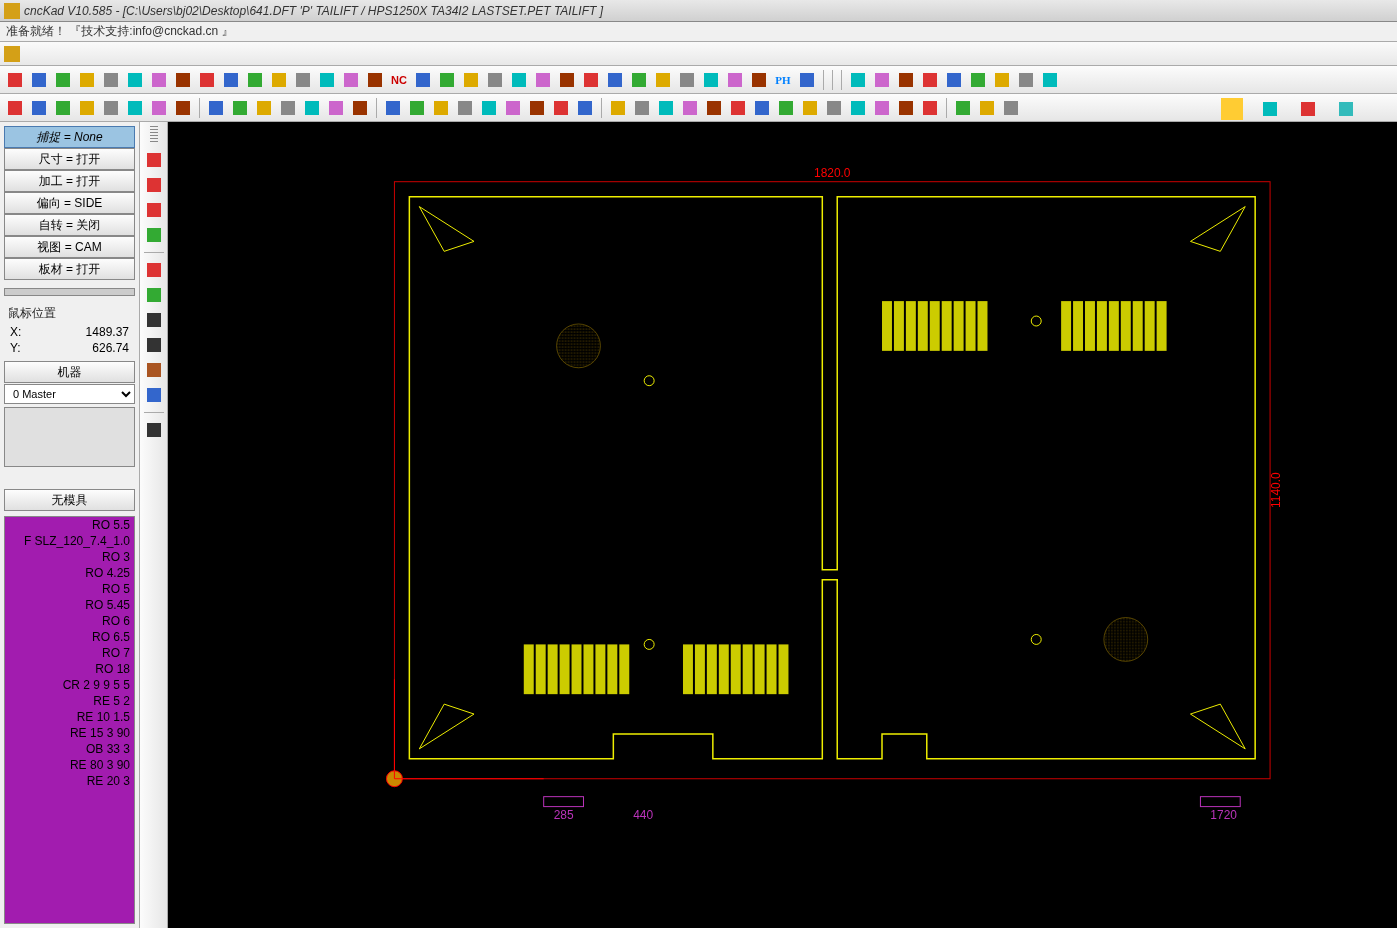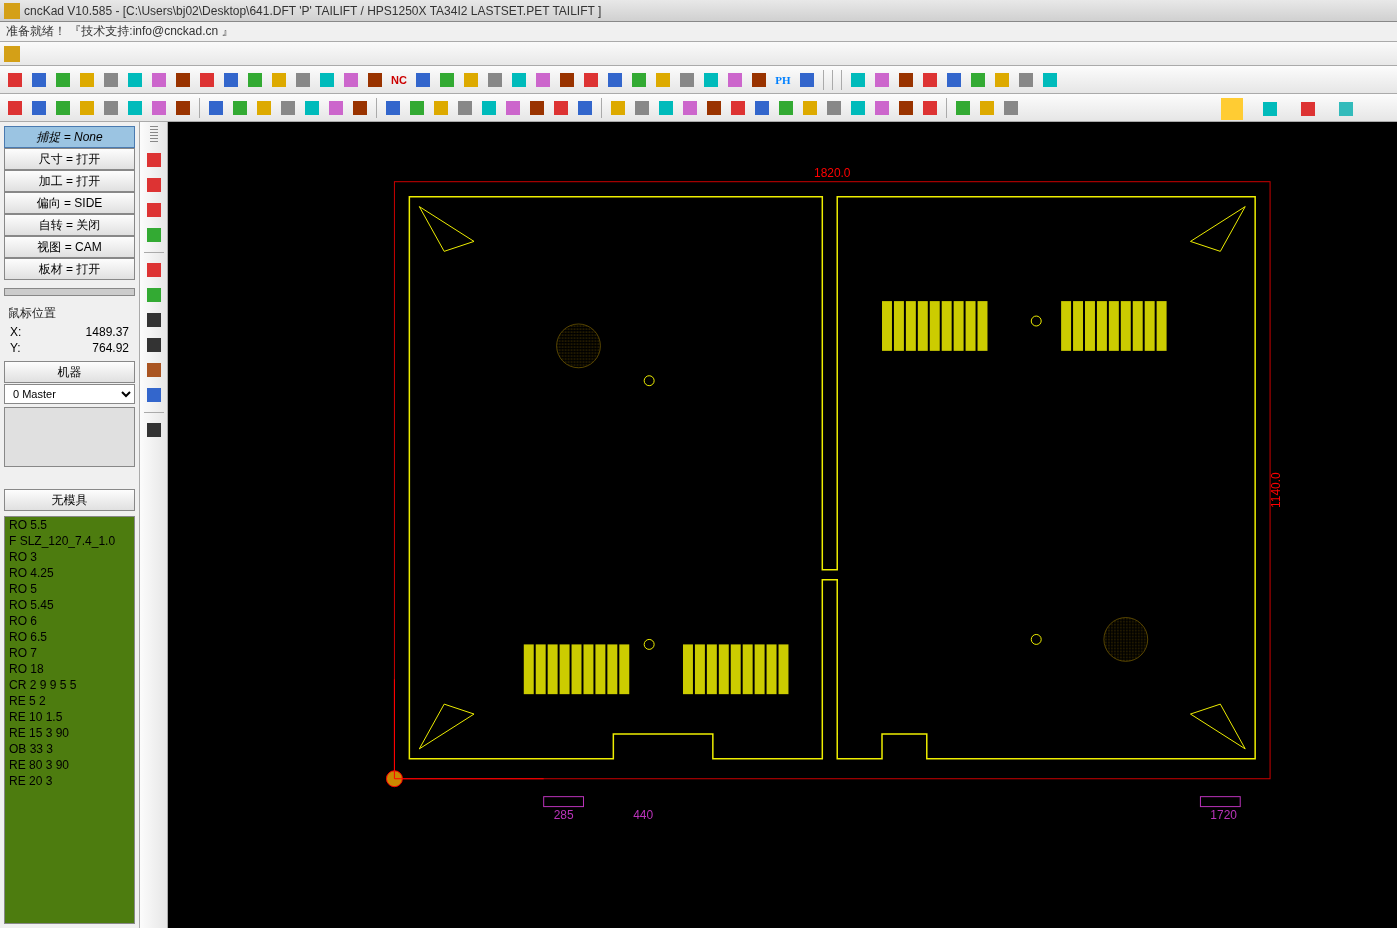--- a/index.html
+++ b/index.html
@@ -1,20 +1,20 @@
 <!DOCTYPE html>
 <html><head>
 <meta charset="utf-8">
 <style>
 * { margin: 0; padding: 0; box-sizing: border-box; font-family: "Microsoft YaHei", Arial, sans-serif; font-size: 12px; }
 body { background: #d4d0c8; overflow: hidden; }
 
 .titlebar { height: 22px; background: linear-gradient(to bottom, #e8e8e8, #d0d0d0); display: flex; align-items: center; padding: 0 4px; border-bottom: 1px solid #888; }
 .titlebar .app-icon { width: 16px; height: 16px; background: #d4a017; margin-right: 4px; }
-.titlebar-text { color: #333; font-size: 12px; }
+.titlebar-text { color: #333; font-size: 12px; font-style: italic; }
 
 .statusline { height: 20px; background: #f0f0f0; border-bottom: 1px solid #aaa; display: flex; align-items: center; padding: 0 6px; color: #333; }
 
 .menubar { height: 24px; background: linear-gradient(to bottom, #fafafa, #e8e8e8); border-bottom: 1px solid #aaa; display: flex; align-items: center; padding: 0 4px; gap: 2px; }
 .menubar .app-icon2 { width: 16px; height: 16px; background: #d4a017; margin-right: 4px; }
 .menu-item { padding: 2px 8px; color: #222; cursor: pointer; }
 
 .toolbar { height: 28px; background: linear-gradient(to bottom, #fcfcfc, #e6e6e6); border-bottom: 1px solid #aaa; display: flex; align-items: center; padding: 0 4px; gap: 2px; }
 .tool-btn { width: 22px; height: 22px; border: 1px solid transparent; display: flex; align-items: center; justify-content: center; cursor: pointer; font-size: 14px; position: relative; }
 .tool-sep { width: 1px; height: 20px; background: #aaa; margin: 0 3px; }
@@ -25,21 +25,21 @@
 
 .left-panel { width: 140px; background: #f0f0f0; border-right: 1px solid #aaa; display: flex; flex-direction: column; padding: 4px; gap: 1px; }
 .panel-btn { width: 100%; height: 22px; background: linear-gradient(to bottom, #fdfdfd, #e0e0e0); border: 1px solid #888; text-align: center; line-height: 20px; cursor: pointer; font-size: 12px; }
 .panel-btn.highlight { background: #9bc4e2; border-color: #4a7ab0; font-style: italic; }
 .panel-divider { height: 6px; }
 .panel-section { margin-top: 6px; }
 .panel-label { font-size: 12px; color: #222; padding: 2px 4px; }
 .panel-row { display: flex; justify-content: space-between; padding: 1px 6px; }
 .panel-select { width: 100%; height: 20px; border: 1px solid #888; background: #fff; font-size: 11px; padding: 0 4px; }
 .panel-preview { width: 100%; height: 60px; background: #e0e0e0; border: 1px solid #888; margin-top: 2px; }
-.tool-list { flex: 1; background: #4d7c0f; border: 1px solid #888; margin-top: 4px; overflow-y: auto; font-size: 11px; }
+.tool-list { flex: 1; background: #a21caf; border: 1px solid #888; margin-top: 4px; overflow-y: auto; font-size: 11px; text-align: right; }
 .tool-list-item { padding: 1px 4px; white-space: nowrap; }
 
 .vert-toolbar { width: 28px; background: linear-gradient(to right, #fcfcfc, #e6e6e6); border-right: 1px solid #aaa; display: flex; flex-direction: column; align-items: center; padding: 4px 0; gap: 3px; }
 .vtool-btn { width: 22px; height: 22px; display: flex; align-items: center; justify-content: center; cursor: pointer; font-size: 14px; }
 .vtool-sep { width: 20px; height: 1px; background: #aaa; margin: 3px 0; }
 .grip { width: 8px; height: 16px; background: repeating-linear-gradient(to bottom, #888 0, #888 1px, transparent 1px, transparent 3px); margin-bottom: 4px; }
 
 .canvas-area { flex: 1; background: #000; position: relative; overflow: hidden; }
 .canvas-svg { width: 100%; height: 100%; }
 
@@ -336,21 +336,21 @@
     <div class="panel-divider"></div>
     <div style="width:100%;height:8px;background:#ccc;border:1px solid #888;"></div>
     <div class="panel-section">
       <div class="panel-label">鼠标位置</div>
       <div class="panel-row">
         <span>X:</span>
         <span>1489.37</span>
       </div>
       <div class="panel-row">
         <span>Y:</span>
-        <span>764.92</span>
+        <span>626.74</span>
       </div>
     </div>
     <button class="panel-btn" style="margin-top:4px;">机器</button>
     <select class="panel-select">
       <option>0 Master</option>
     </select>
     <div class="panel-preview"></div>
     <button class="panel-btn" style="margin-top:21px;">无模具</button>
     <div class="tool-list" id="tool-list">
         <div class="tool-list-item">RO 5.5</div>

